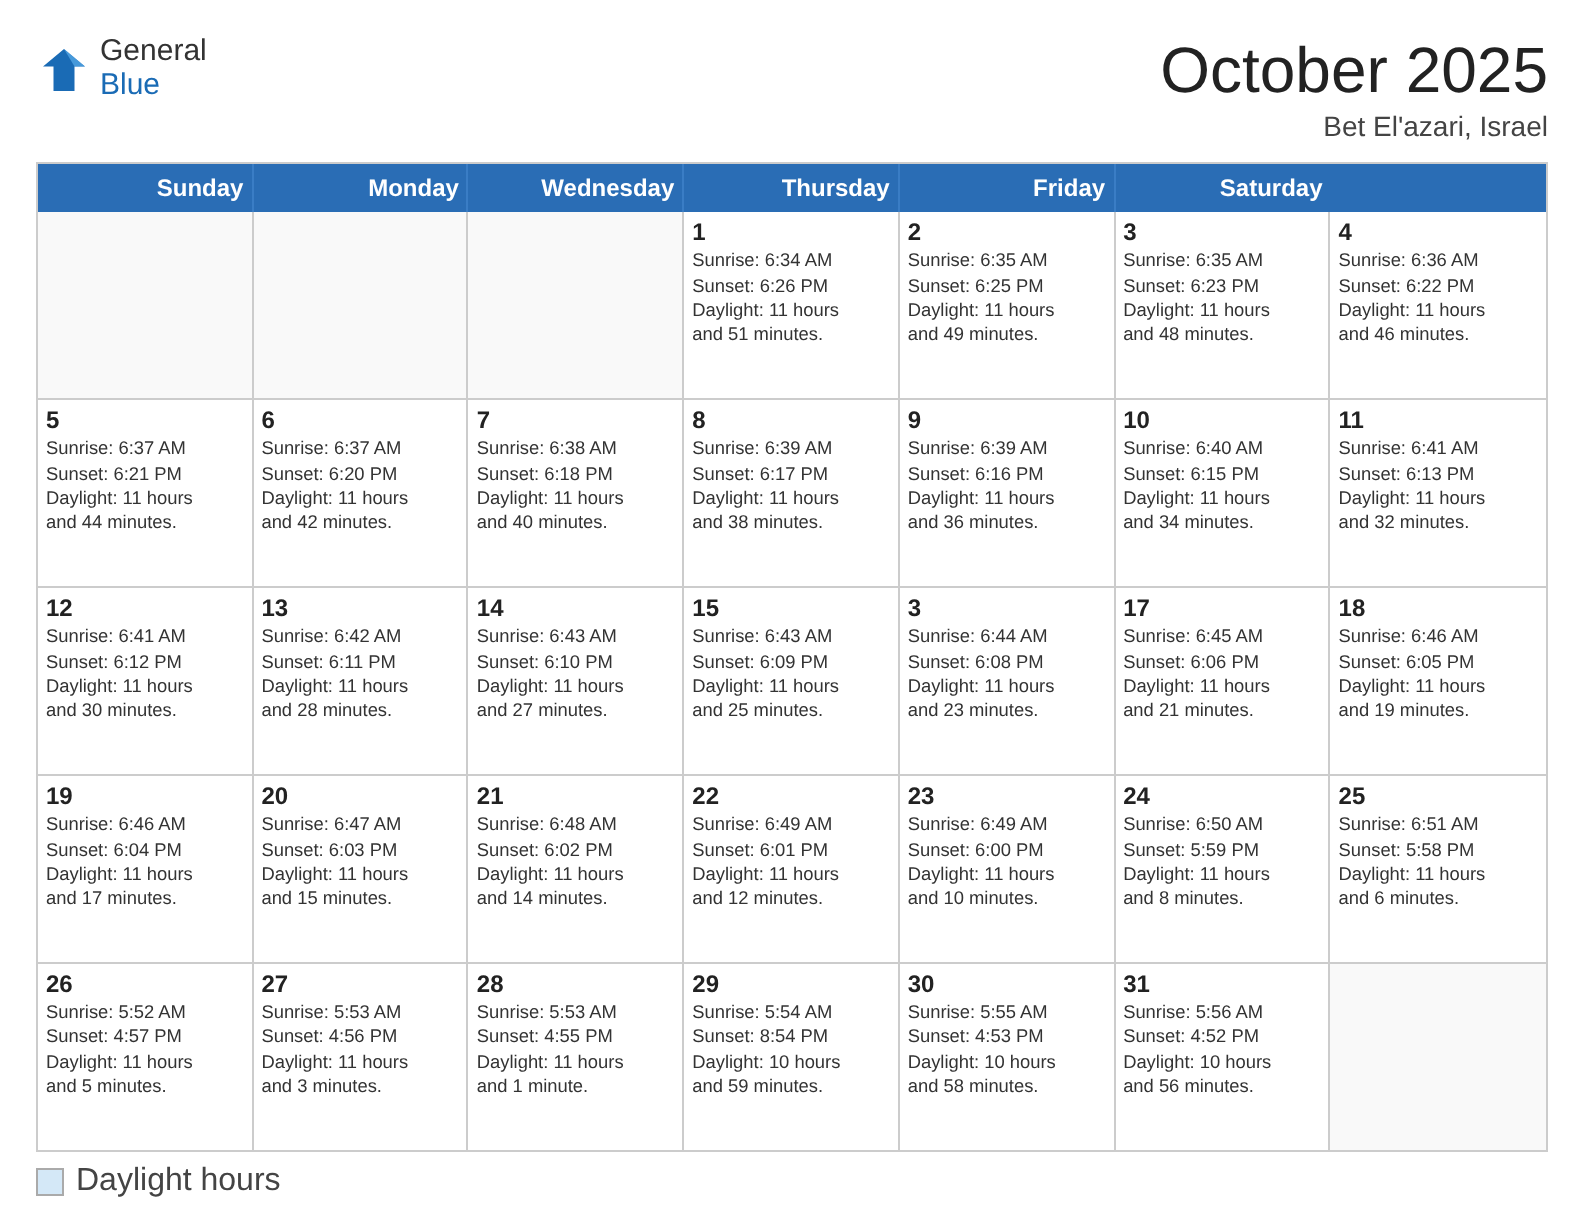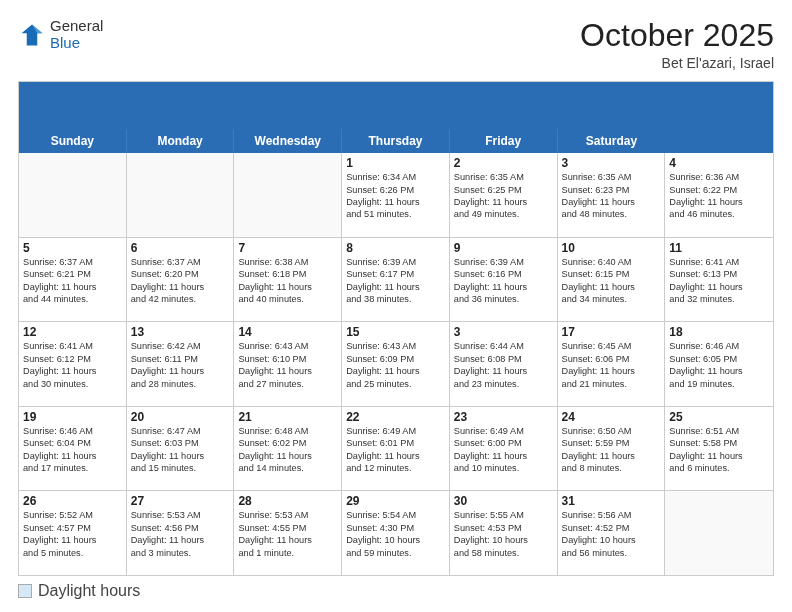--- a/index.html
+++ b/index.html
@@ -62,23 +62,22 @@
     .cal-header {
       display: grid;
       grid-template-columns: repeat(7, 1fr);
       background: #2a6db5;
     }
     .cal-header-cell {
       color: #fff;
       font-size: 12px;
       font-weight: bold;
       padding: 5px 4px;
-      text-align: center;
+      text-align: right;
       border-right: 1px solid #3a7dc5;
-      margin-top: 47px;
     }
     .cal-header-cell:last-child { border-right: none; }
     .cal-body {
       flex: 1;
       display: flex;
       flex-direction: column;
     }
     .cal-row {
       display: grid;
       grid-template-columns: repeat(7, 1fr);
@@ -362,21 +361,21 @@
           <div class="cal-cell">
             <div class="day-num">28</div>
             <div class="day-info" style="white-space: pre-line;">Sunrise: 5:53 AM
 Sunset: 4:55 PM
 Daylight: 11 hours
 and 1 minute.</div>
           </div>
           <div class="cal-cell">
             <div class="day-num">29</div>
             <div class="day-info" style="white-space: pre-line;">Sunrise: 5:54 AM
-Sunset: 4:30 PM
+Sunset: 8:54 PM
 Daylight: 10 hours
 and 59 minutes.</div>
           </div>
           <div class="cal-cell">
             <div class="day-num">30</div>
             <div class="day-info" style="white-space: pre-line;">Sunrise: 5:55 AM
 Sunset: 4:53 PM
 Daylight: 10 hours
 and 58 minutes.</div>
           </div>

